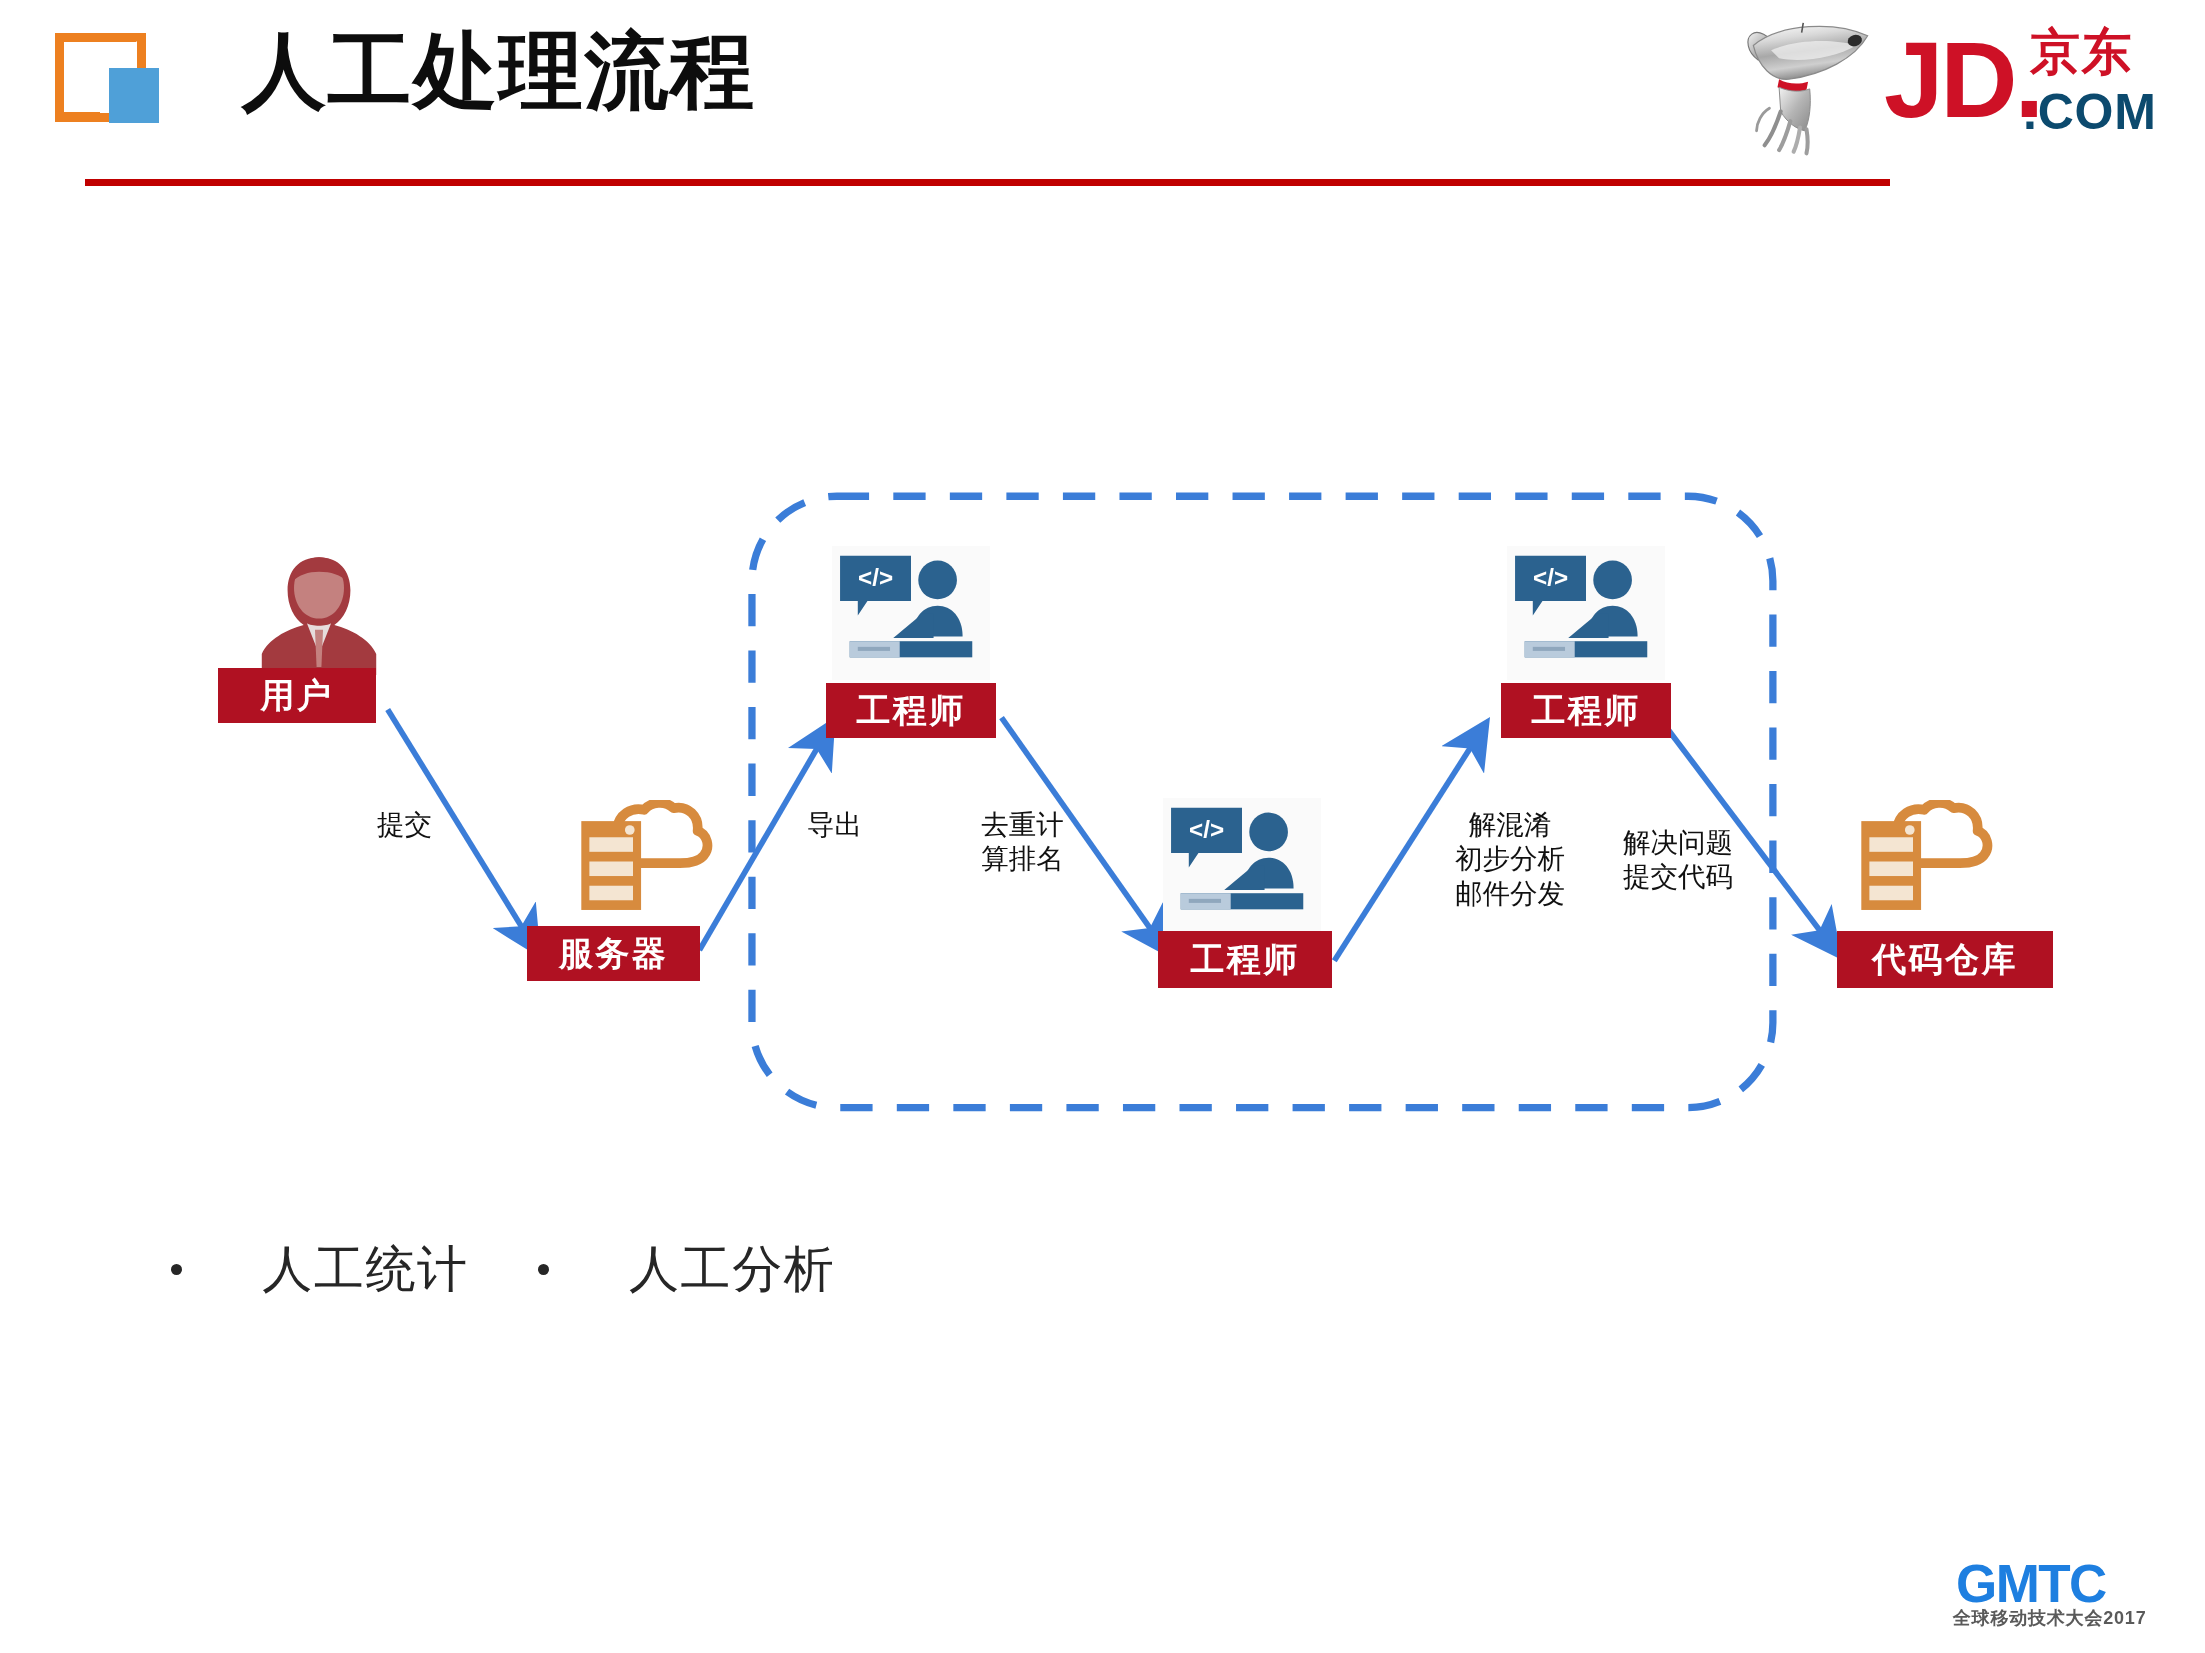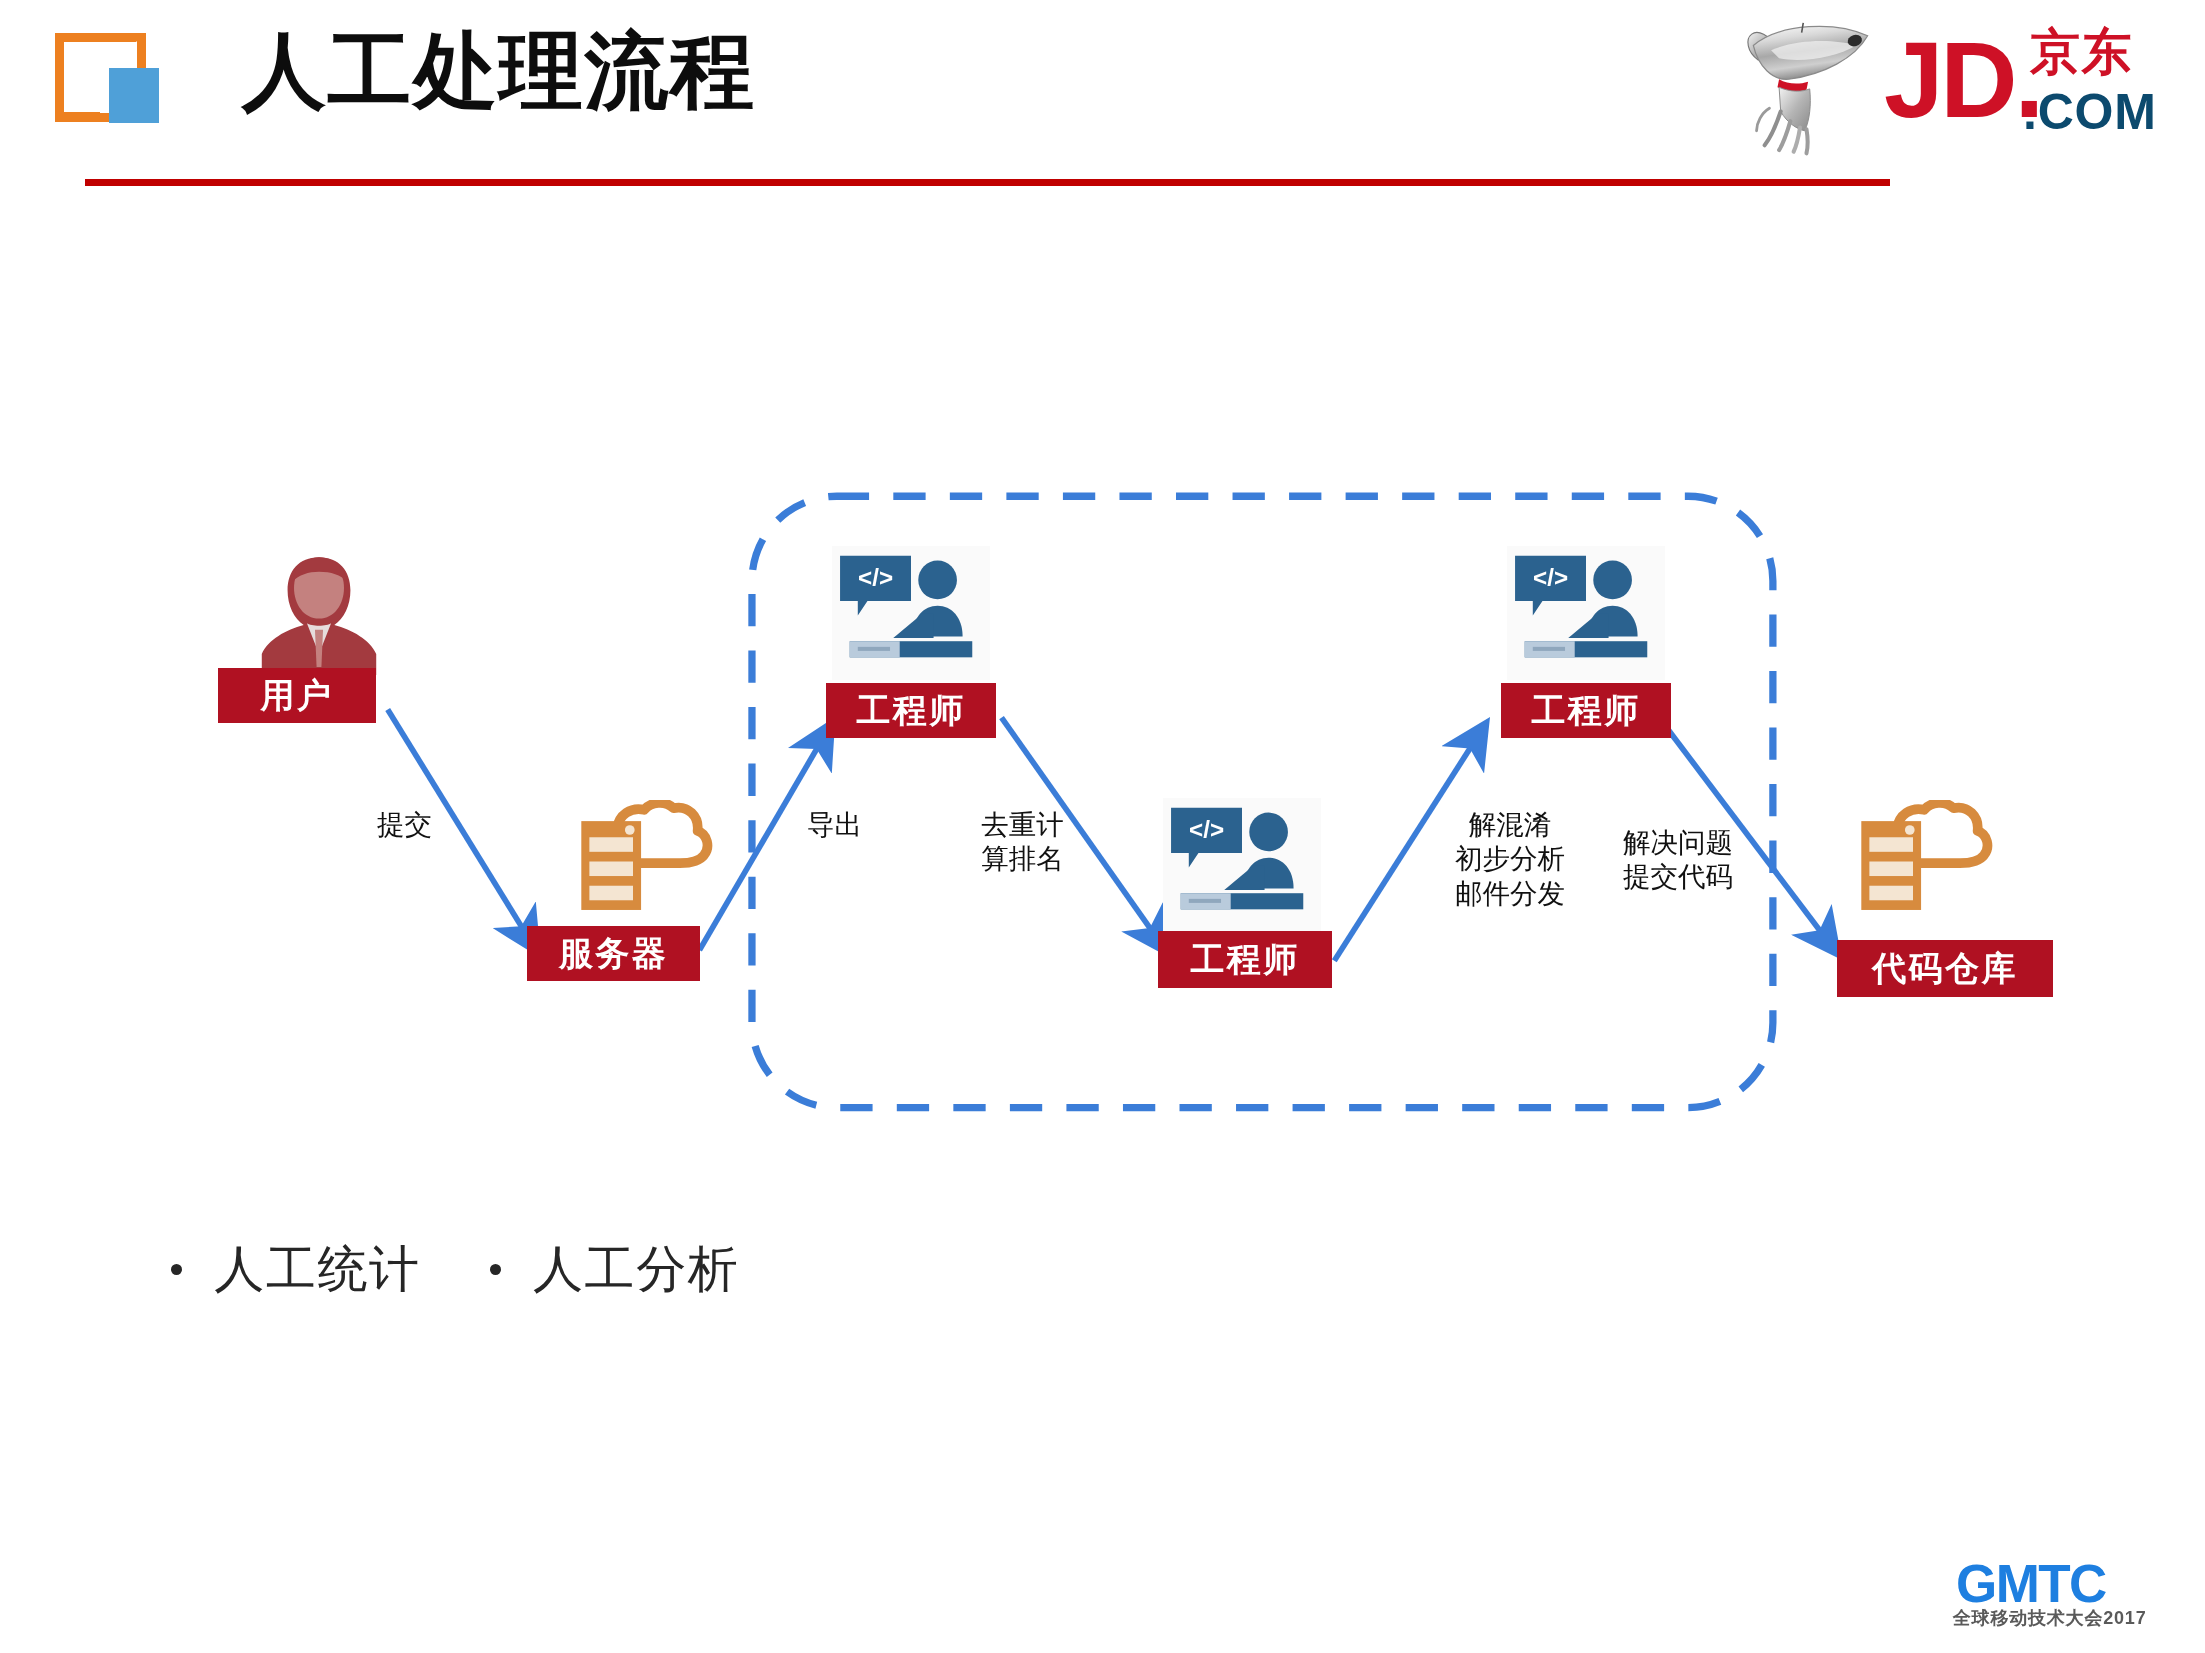--- a/index.html
+++ b/index.html
@@ -164,20 +164,21 @@
     display: flex;
     align-items: center;
     font-size: 50px;
     color: #262626;
     letter-spacing: 1.6px;
   }
   .bullet-item {
     display: flex;
     align-items: center;
     white-space: nowrap;
+    gap: 48px;
   }
   .bullet-dot {
     display: inline-block;
     width: 11.3px;
     height: 11.3px;
     border-radius: 50%;
     background: #262626;
     margin-right: 32px;
     flex: none;
   }
@@ -370,21 +371,21 @@
   <div class="icon-box" style="left:1850px;top:800px;width:147px;height:123px;">
     <svg width="147" height="123" viewBox="0 0 182 152">
       <path d="M58 36 C60 18 76 8 92 12 C100 2 118 0 128 10 C146 6 160 20 158 38 C170 42 174 58 166 68 C160 76 146 78 136 78 L82 78 C66 78 54 68 54 56 C54 48 56 40 58 36 Z" fill="none" stroke="#D78B3E" stroke-width="12" stroke-linejoin="round"></path>
       <rect x="14" y="26" width="74" height="110" fill="#D78B3E"></rect>
       <rect x="24" y="46" width="54" height="18" fill="#F4E5D2"></rect>
       <rect x="24" y="76" width="54" height="18" fill="#F4E5D2"></rect>
       <rect x="24" y="106" width="54" height="18" fill="#F4E5D2"></rect>
       <circle cx="74" cy="37" r="6" fill="#F4E5D2"></circle>
     </svg>
   </div>
-  <div class="node-label" style="left:1837px;top:931px;width:216px;height:57px;margin-top:9px;">
+  <div class="node-label" style="left:1837px;top:931px;width:216px;height:57px;">
     <span>代码仓库</span>
   </div>
 
   <div class="edge-label" style="left:368px;top:808px;width:73px;">提交</div>
 
   <div class="edge-label" style="left:798px;top:808px;width:73px;">导出</div>
 
   <div class="edge-label" style="left:966px;top:808px;width:113px;">
     <div>去重计</div>
     <div>算排名</div>

